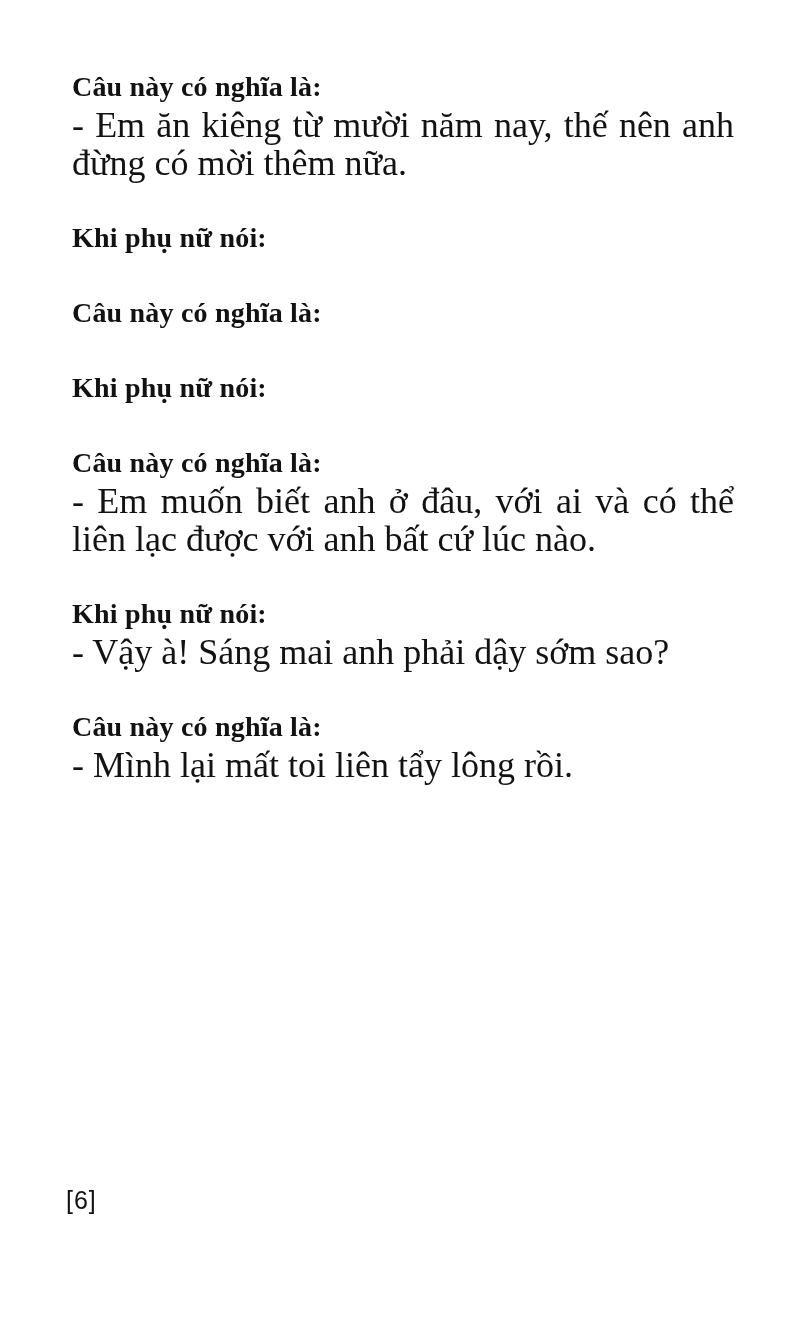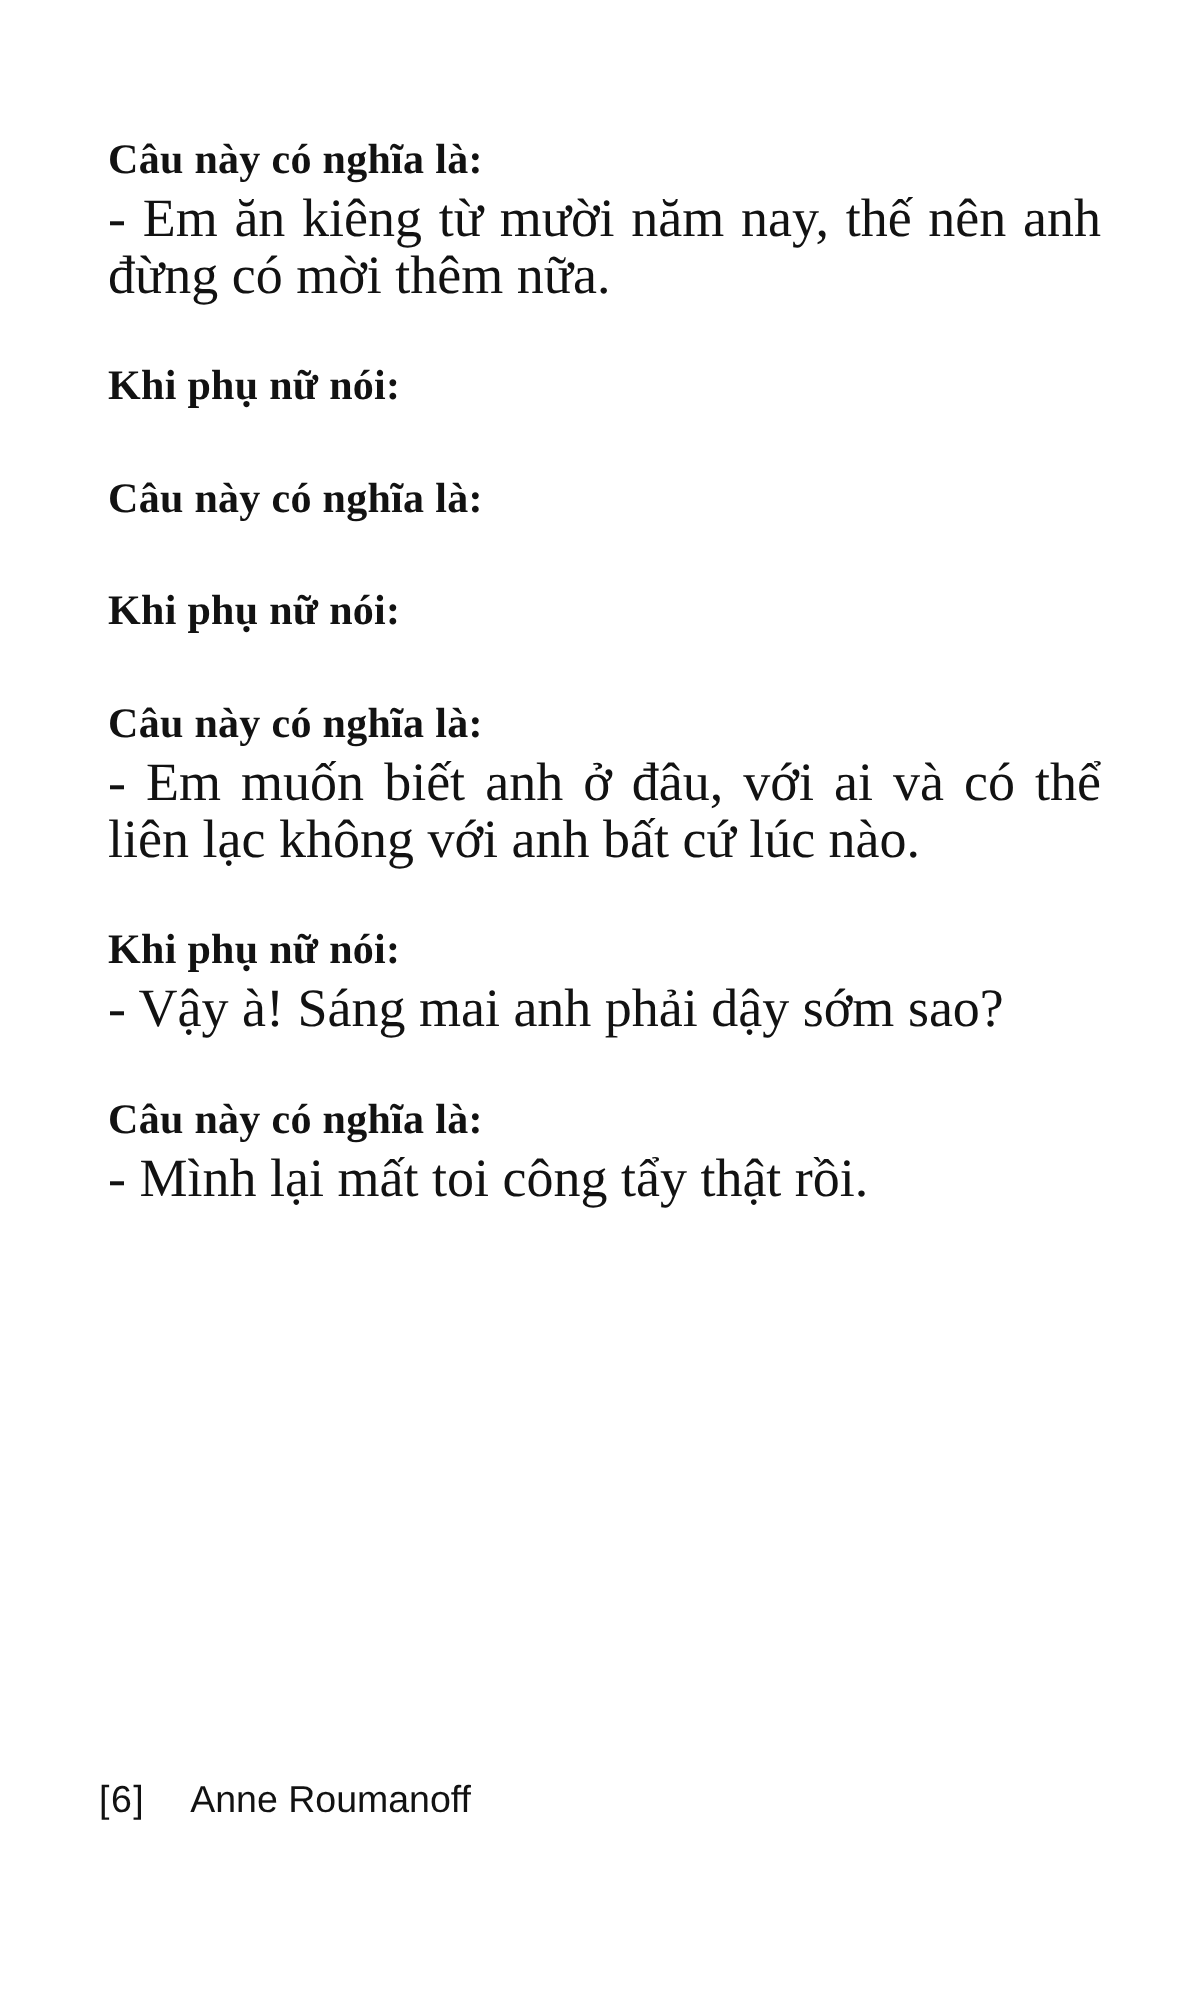--- a/index.html
+++ b/index.html
@@ -18,21 +18,20 @@
     top: 68px;
     left: 72px;
     width: 662px;
   }
   .section { margin-bottom: 37px; }
   .section-heading {
     font-size: 28px;
     line-height: 38px;
     font-weight: bold;
     letter-spacing: 0.2px;
-    margin-top: 20px;
   }
   .section-body {
     font-size: 36px;
     line-height: 38px;
     text-align: justify;
     text-justify: inter-word;
   }
   .section-body.last { text-align: left; }
   .footer {
     position: absolute;
@@ -65,32 +64,31 @@
     <div class="section">
       <div class="section-heading">Câu này có nghĩa là:</div>
     </div>
 
     <div class="section">
       <div class="section-heading">Khi phụ nữ nói:</div>
     </div>
 
     <div class="section">
       <div class="section-heading">Câu này có nghĩa là:</div>
-      <div class="section-body">- Em muốn biết anh ở đâu, với ai và có thể liên lạc không với anh bất cứ lúc nào.</div>
+      <div class="section-body">- Em muốn biết anh ở đâu, với ai và có thể liên lạc được với anh bất cứ lúc nào.</div>
     </div>
 
     <div class="section">
       <div class="section-heading">Khi phụ nữ nói:</div>
       <div class="section-body last">- Vậy à! Sáng mai anh phải dậy sớm sao?</div>
     </div>
 
     <div class="section">
       <div class="section-heading">Câu này có nghĩa là:</div>
-      <div class="section-body last">- Mình lại mất toi công tẩy thật rồi.</div>
+      <div class="section-body last">- Mình lại mất toi liên tẩy lông rồi.</div>
     </div>
 
   </div>
 
   <div class="footer">
     <span class="page-number">[6]</span>
-    <span class="author-name">Anne Roumanoff</span>
   </div>
 </div>
 
 </body></html>

